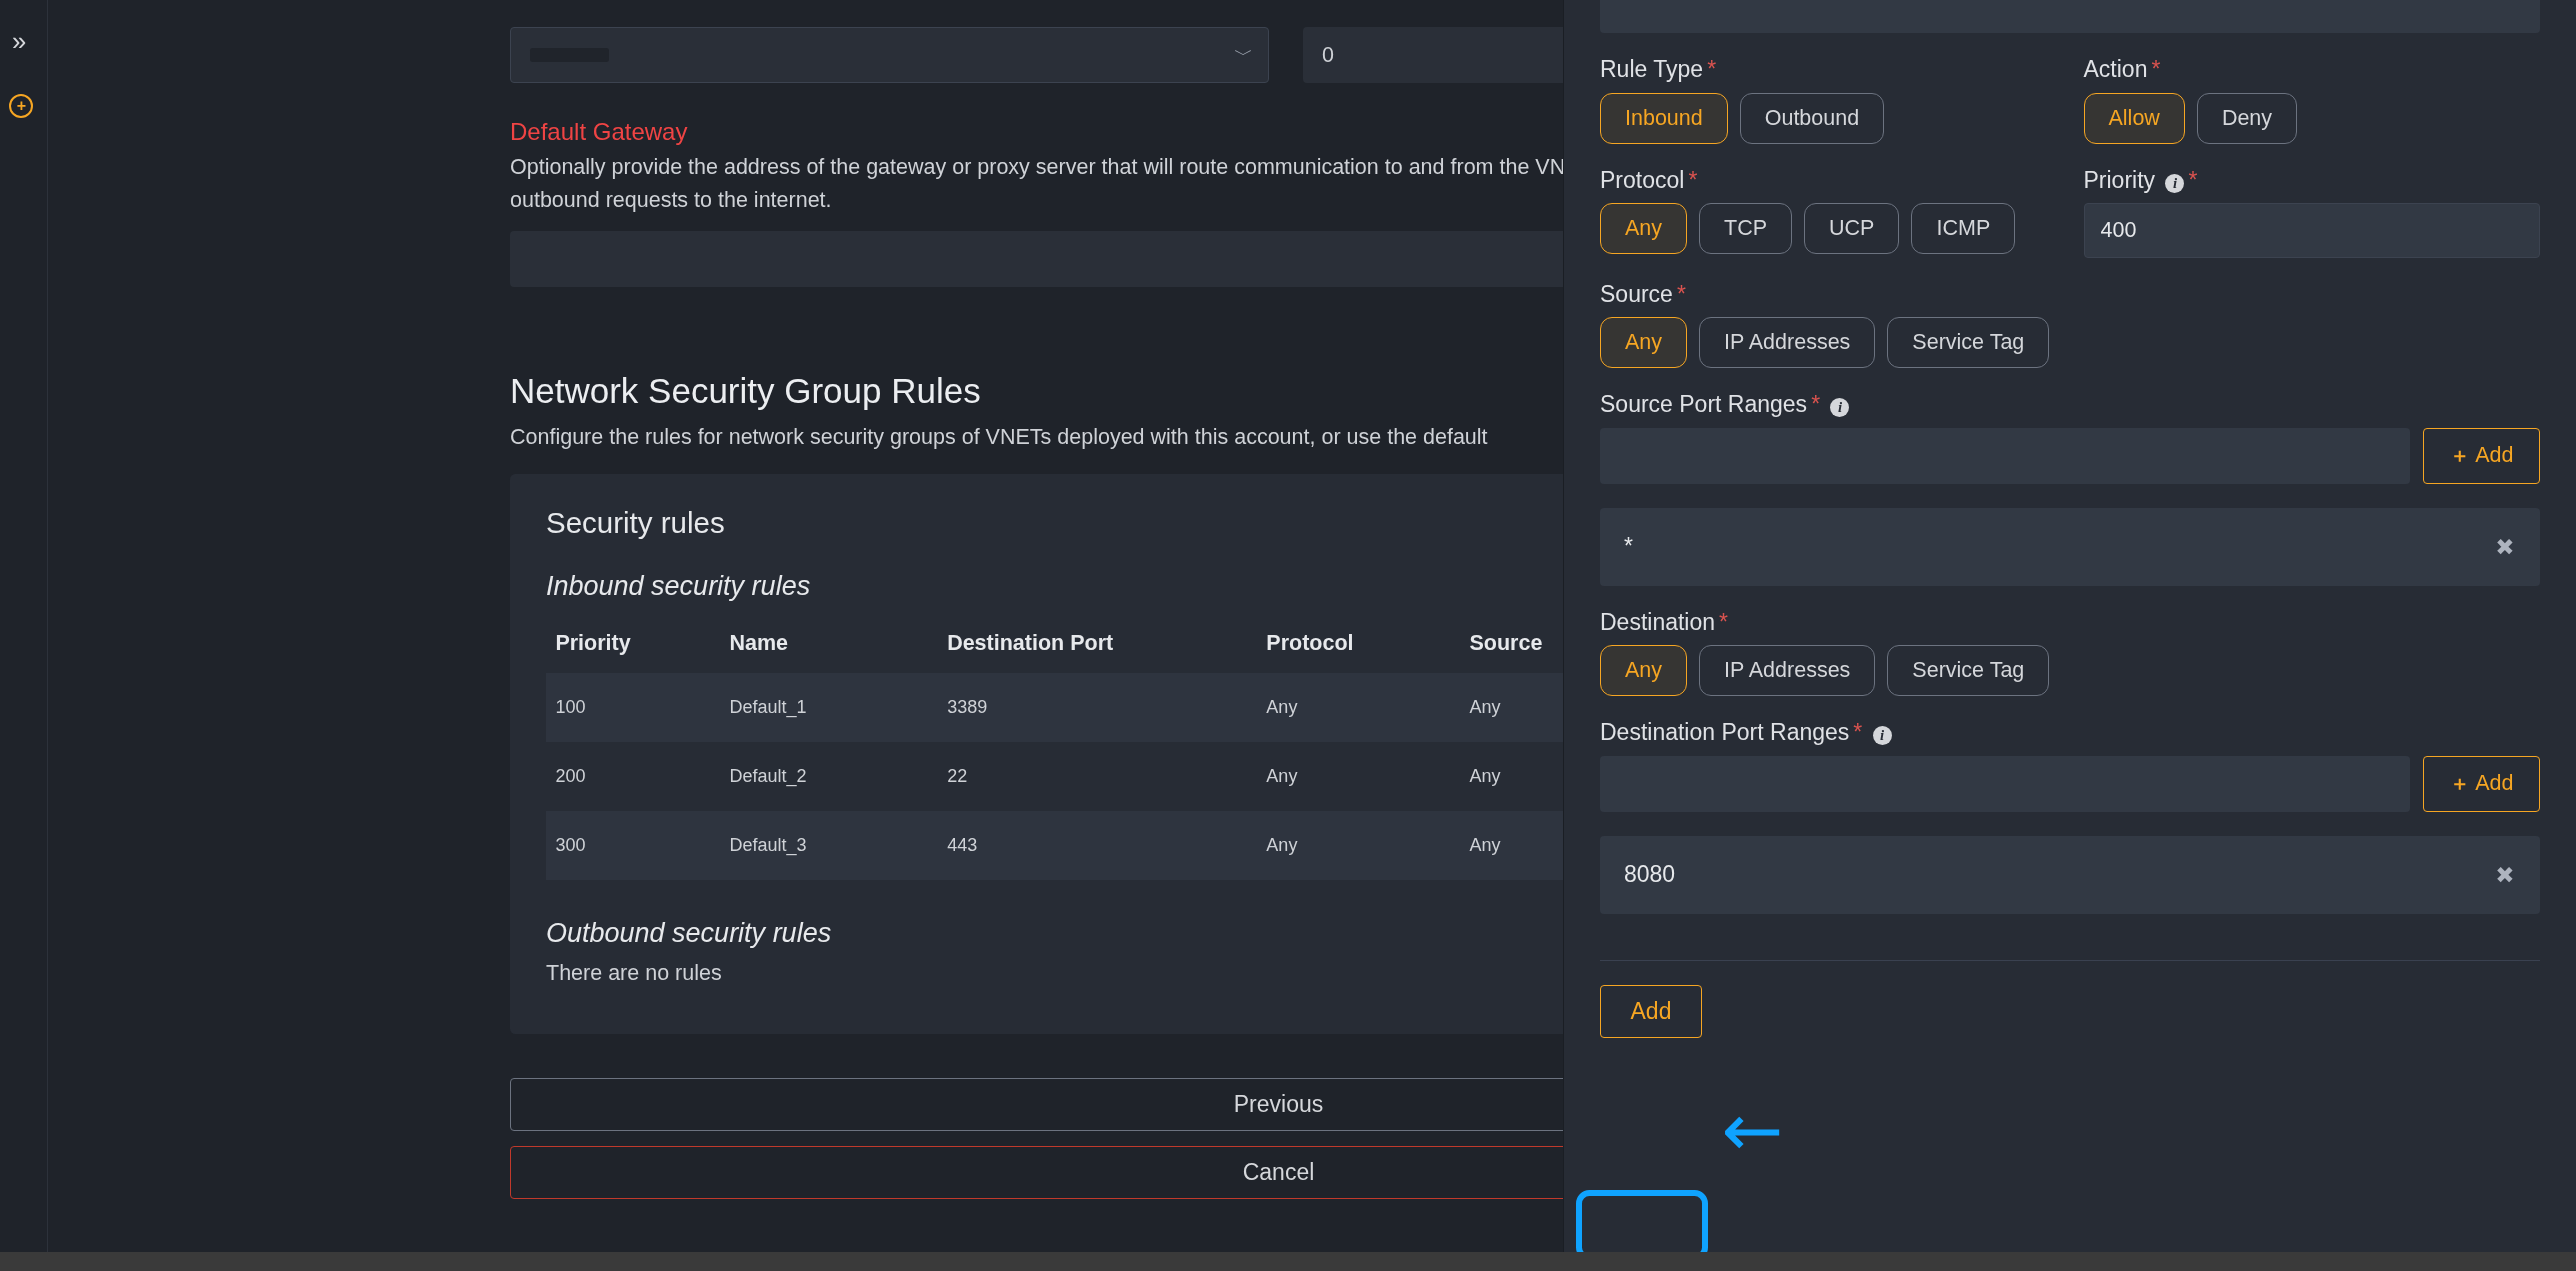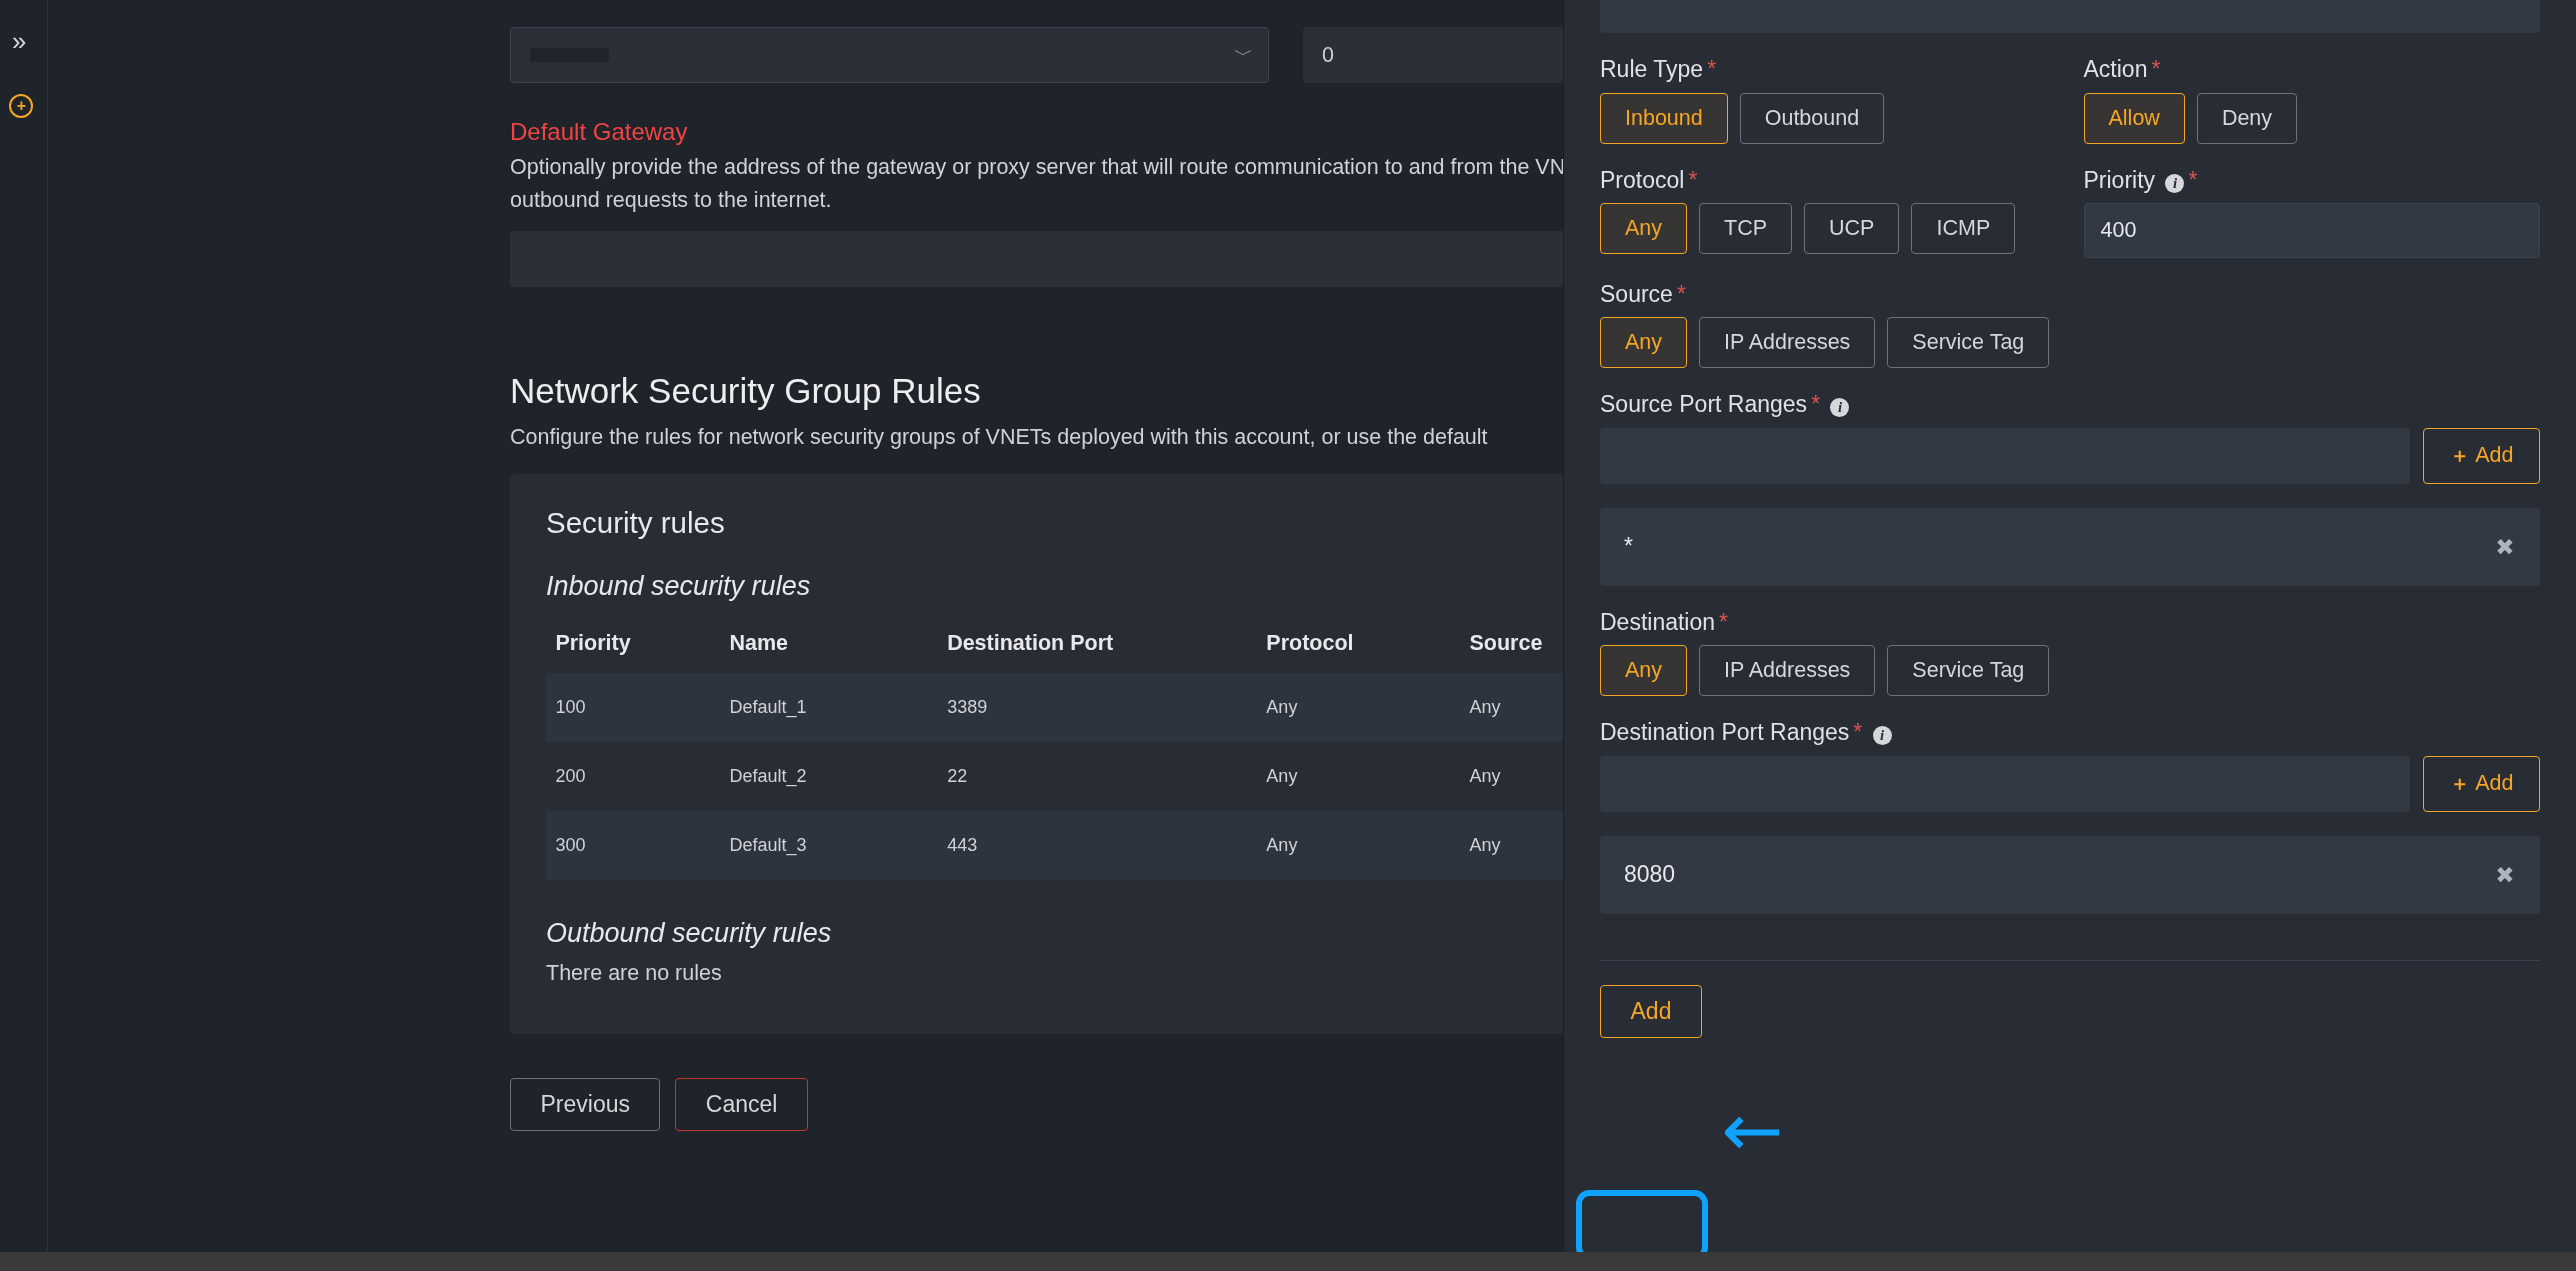--- a/index.html
+++ b/index.html
@@ -128,21 +128,21 @@
     }
     table.rules td {
       padding: 24px 9.4px;
       color: #cfd2d7;
       font-size: 18px;
     }
     table.rules tbody tr:nth-child(odd) { background: #2e343f; }
     table.rules tbody tr:nth-child(even) { background: #272c35; }
     .no-rules { color: #cfd2d7; font-size: 21.5px; margin-top: 6.7px; }
 
-    .footer-btns { display: flex; gap: 14.8px; margin-top: 44px; }
+    .footer-btns { display: flex; gap: 14.8px; margin-top: 44px; flex-direction: column; }
     .btn {
       border-radius: 4px;
       padding: 12px 29.5px;
       font-size: 23px;
       cursor: pointer;
       background: transparent;
     }
     .btn.outline-grey { border: 1.3px solid #6c7380; color: #d5d7db; }
     .btn.outline-red { border: 1.3px solid #c0392b; color: #d5d7db; }
 
@@ -174,21 +174,21 @@
       font-size: 14.8px;
       align-items: center; justify-content: center;
       margin-left: 4px;
       font-style: italic;
       font-family: Georgia, serif;
     }
 
     .toggle-row { display: flex; gap: 12px; flex-wrap: wrap; }
     .toggle {
       border: 1.3px solid #6c7380;
-      border-radius: 4px;
+      border-radius: 12px;
       padding: 12px 24px;
       color: #d5d7db;
       background: transparent;
       font-size: 21.5px;
       cursor: pointer;
     }
     .toggle.selected {
       border-color: #f6a623;
       color: #f6a623;
       background: rgba(246,166,35,0.08);

